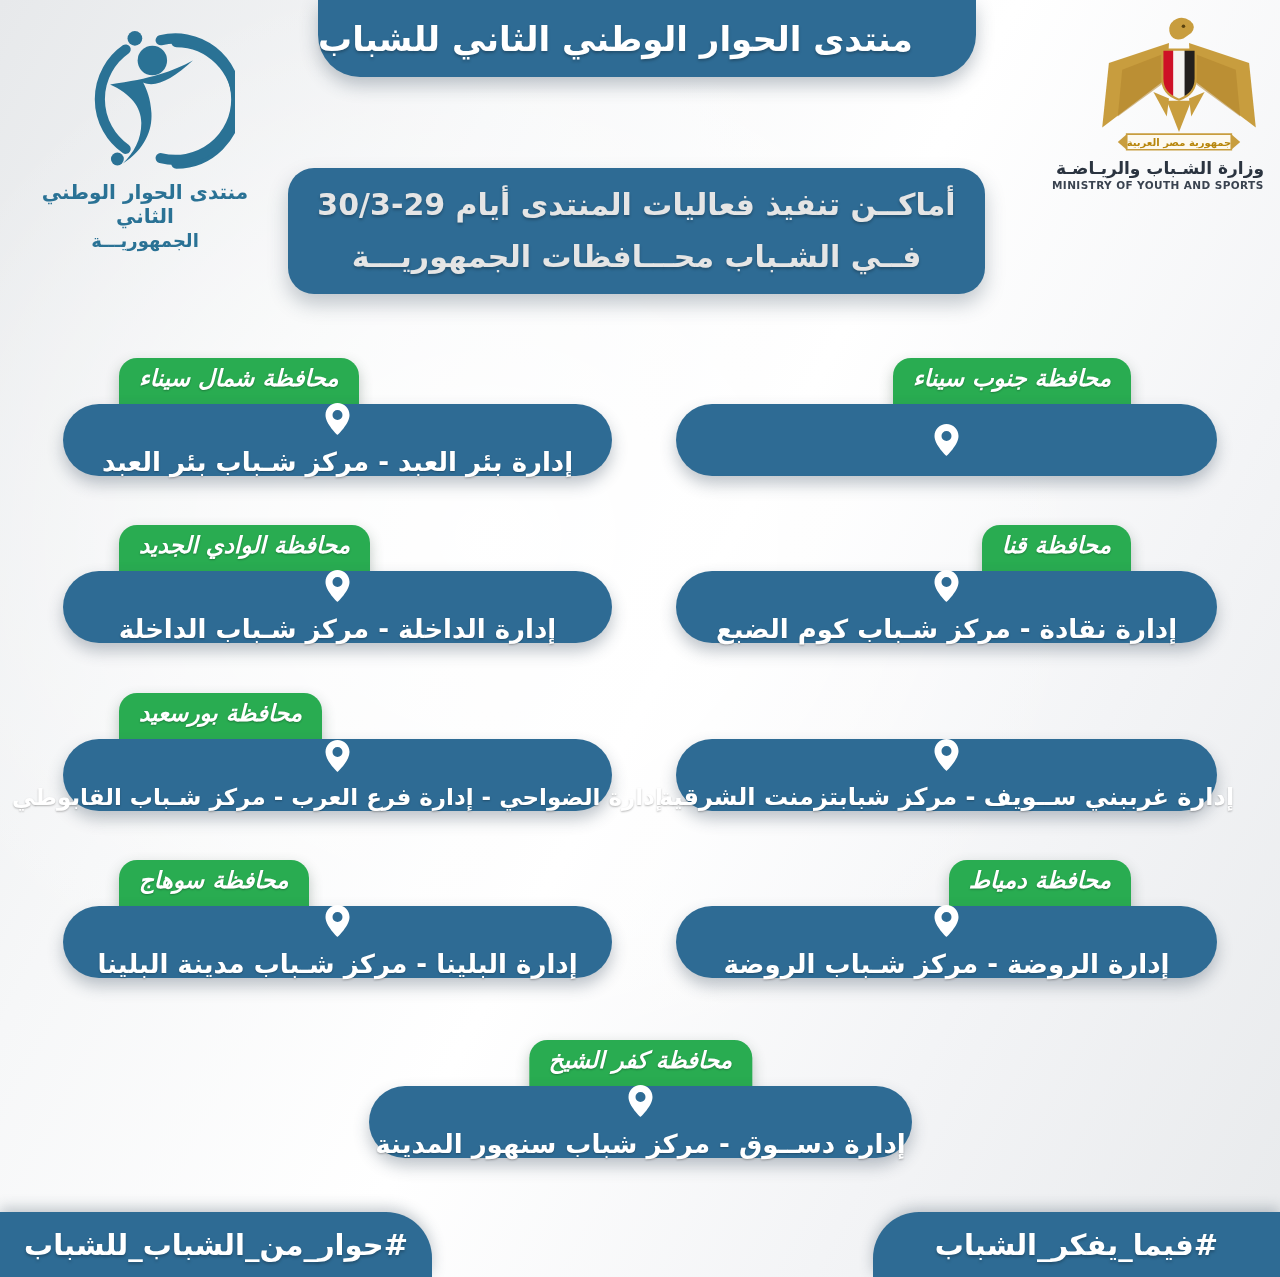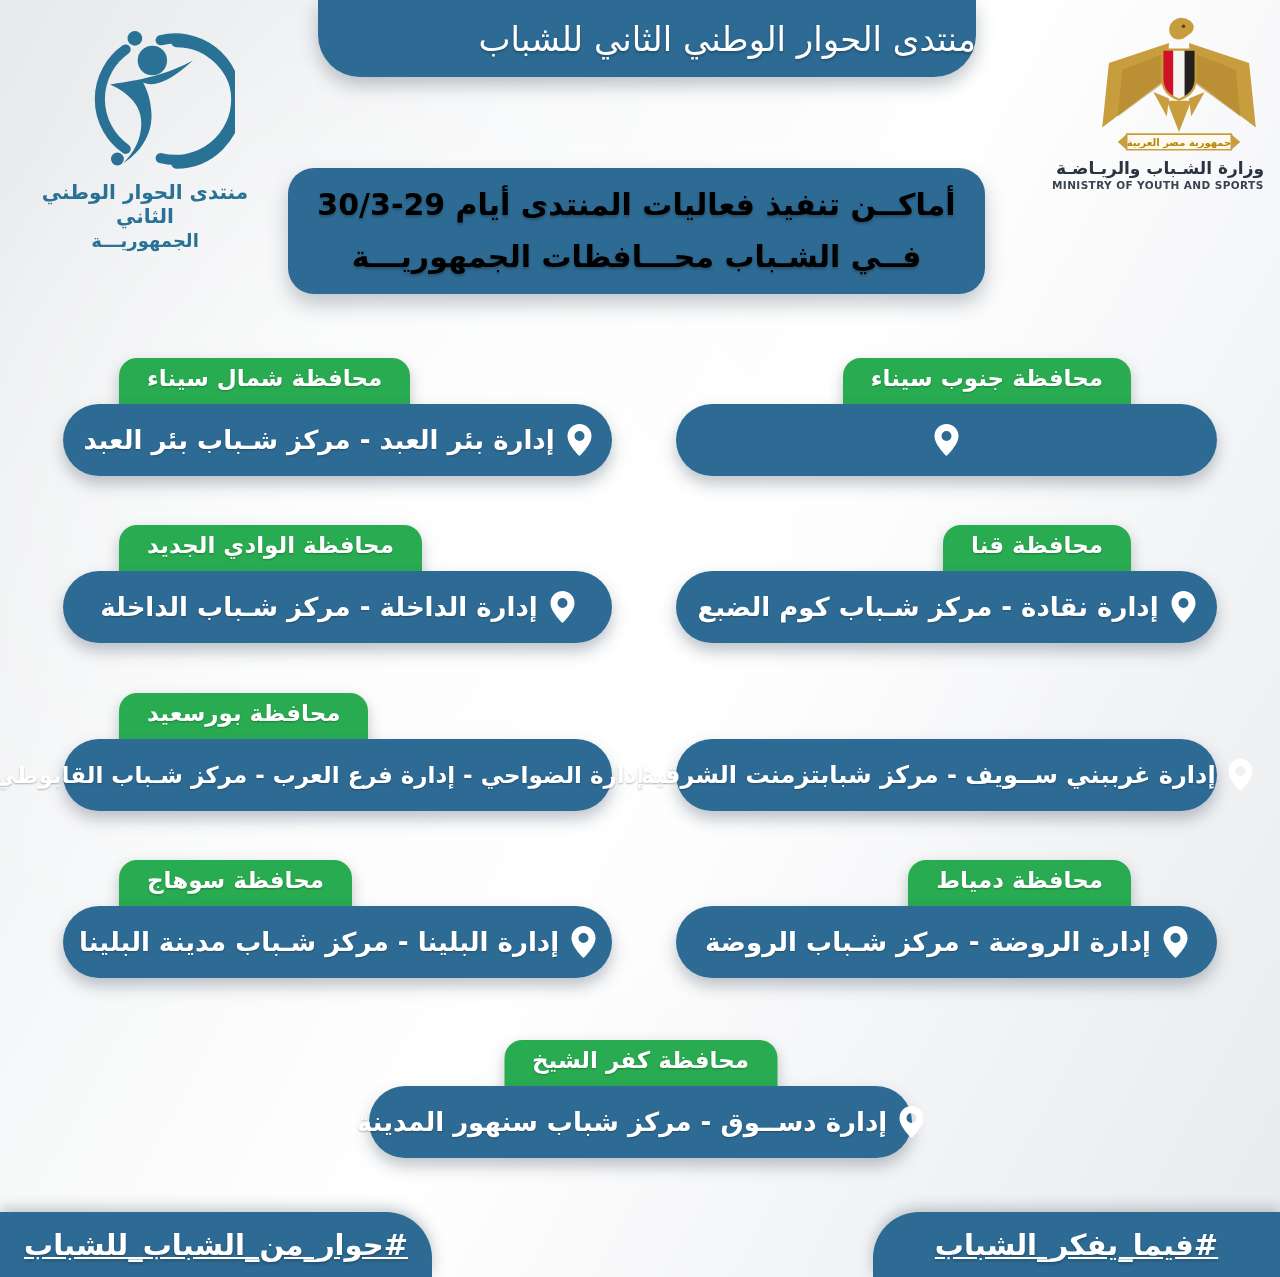--- a/index.html
+++ b/index.html
@@ -14,80 +14,81 @@
     background:
       radial-gradient(ellipse at 38% 42%, rgba(255,255,255,.95) 0%, rgba(255,255,255,0) 55%),
       linear-gradient(118deg,#e7e9eb 0%,#f6f7f8 28%,#ffffff 52%,#f3f4f6 76%,#e8eaec 100%);
   }
   
   .top-banner{
     position:absolute;left:318px;top:0;width:658px;height:77px;
     background:var(--blue,#2e6b94);
     border-radius:0 0 42px 42px;
     box-shadow:0 8px 18px rgba(40,60,80,.30);
-    display:flex;align-items:center;justify-content:flex-start;
-    color:#fff;font-size:34px;font-weight:normal;
+    display:flex;align-items:center;justify-content:flex-end;
+    color:#fff;font-size:34px;font-weight:bold;
     text-shadow:0 2px 3px rgba(0,0,0,.25);
   }
   
   .forum-logo{position:absolute;left:26px;top:20px;width:238px;text-align:center;color:var(--teal,#2a7295);}
   .forum-logo .cap1{font-size:20px;font-weight:bold;margin-top:-6px;}
   .forum-logo .cap2{font-size:18px;font-weight:bold;margin-top:2px;}
   
   .ministry-logo{position:absolute;right:16px;top:14px;width:212px;}
   .ministry-logo .ar{font-size:17px;font-weight:bold;color:#2b3440;margin-top:2px;letter-spacing:1px;}
   .ministry-logo .en{font-size:10.5px;font-weight:bold;color:#3a4350;margin-top:1px;letter-spacing:.4px;}
   
   .title-card{
     position:absolute;left:288px;top:168px;width:697px;height:126px;
     background:var(--blue,#2e6b94);
     border-radius:26px;
     box-shadow:0 10px 20px rgba(40,60,80,.28);
     display:flex;flex-direction:column;align-items:center;justify-content:center;
-    color:#000000;font-weight:bold;font-size:30px;line-height:1.72;
+    color:#e5e5e5;font-weight:bold;font-size:30px;line-height:1.72;
     text-shadow:0 2px 3px rgba(0,0,0,.25);
   }
   
   .entry{position:absolute;height:120px;}
   .col-left{left:63px;width:549px;}
   .col-right{left:676px;width:541px;}
   .col-center{left:369px;width:543px;}
   .gov{
     position:absolute;top:0;height:64px;z-index:1;
     background:var(--green,#29ac51);
     border-radius:18px;
     box-shadow:0 6px 14px rgba(40,70,50,.30);
     color:#fff;font-size:23px;font-weight:bold;
-    padding:7px 28px 0;box-sizing:border-box;
+    padding:7px 20px 0;box-sizing:border-box;
     text-shadow:0 1px 2px rgba(0,0,0,.28);
     white-space:nowrap;
+    font-style:italic;
   }
   .col-left  .gov{left:56px;}
   .col-right .gov{right:86px;}
   .col-center .gov{left:50%;transform:translateX(-50%);}
   .loc{
     position:absolute;top:46px;left:0;right:0;height:72px;z-index:2;
     background:var(--blue,#2e6b94);
     border-radius:36px;
     box-shadow:0 8px 16px rgba(40,60,80,.30);
     display:flex;align-items:center;justify-content:center;gap:12px;
     color:#fff;font-size:26px;font-weight:bold;
     text-shadow:0 1px 2px rgba(0,0,0,.28);
     white-space:nowrap;
+    flex-direction:column;
   }
   .pin{display:flex;align-items:center;flex:0 0 auto;}
   
   .hash{
     position:absolute;top:1212px;height:65px;
     background:var(--blue,#2e6b94);
     display:flex;align-items:center;justify-content:center;
     color:#fff;font-size:29px;font-weight:bold;
     text-shadow:0 2px 3px rgba(0,0,0,.25);
     box-shadow:0 -4px 14px rgba(40,60,80,.28);
-    text-decoration:underline;
   }
   .hash-left{left:0;width:432px;border-radius:0 46px 0 0;}
   .hash-right{right:0;width:407px;border-radius:46px 0 0 0;}
 </style>
 </head>
 <body>
 
 <div class="poster">
 
   <div class="top-banner">

